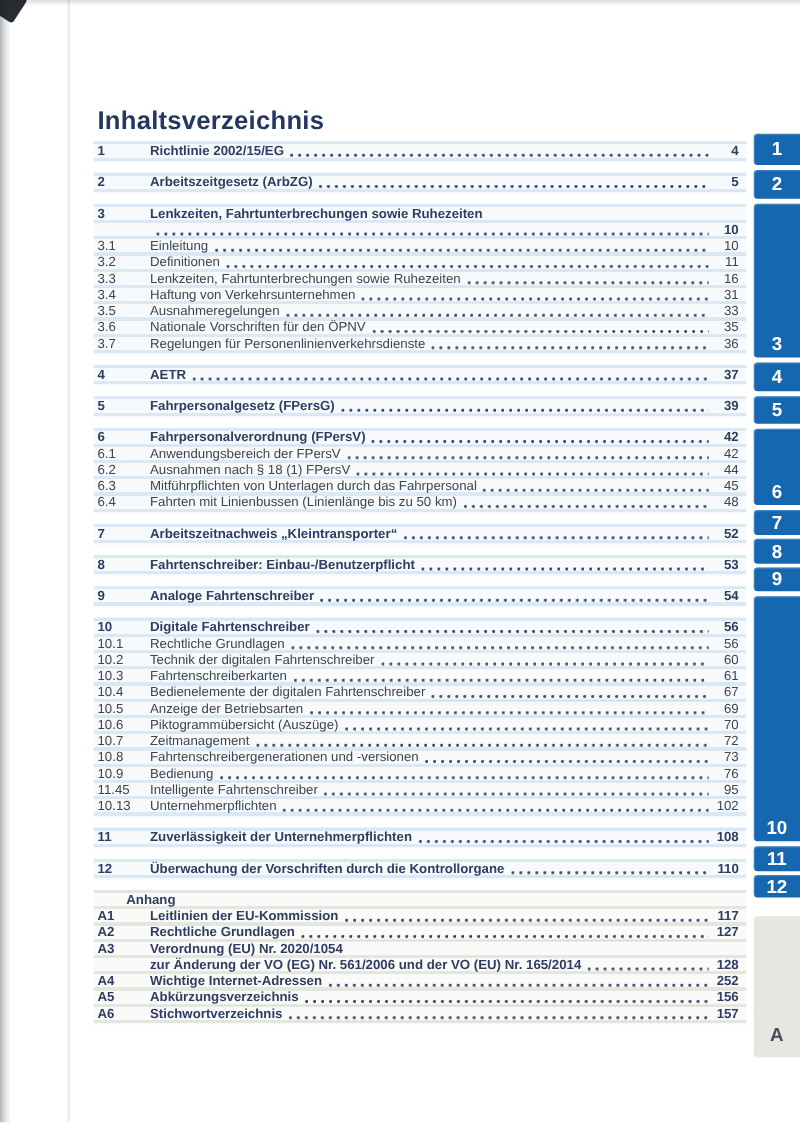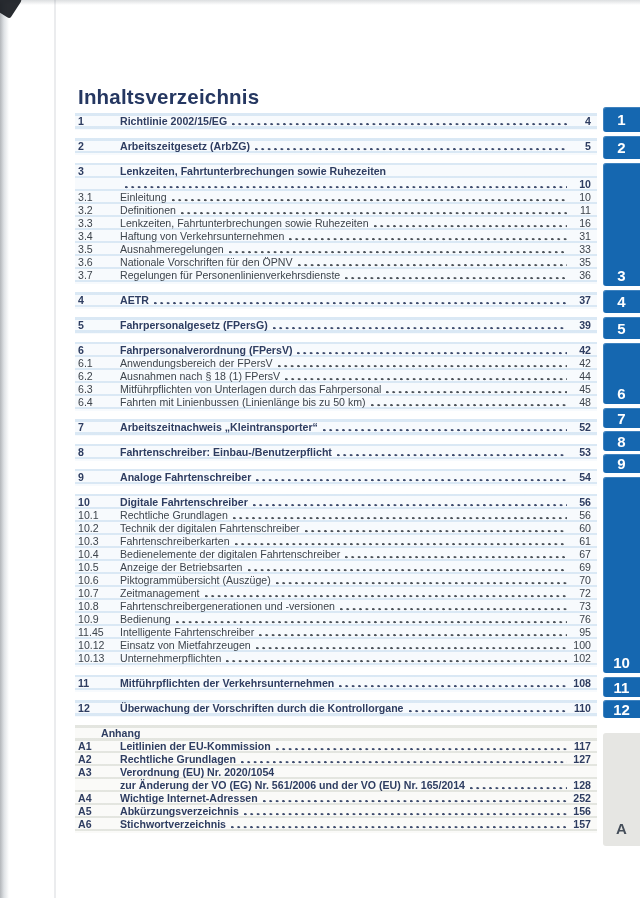--- a/index.html
+++ b/index.html
@@ -395,46 +395,36 @@
           <span class="num">11.45</span>
           <div class="body">
             <div class="lline">
               <span class="t">Intelligente Fahrtenschreiber</span>
               <span class="leader"></span>
               <span class="pg">95</span>
             </div>
           </div>
         </div>
         <div class="row sub">
-          <span class="num">10.12</span>
-          <div class="body">
-            <div class="lline">
-              <span class="t">Einsatz von Mietfahrzeugen</span>
-              <span class="leader"></span>
-              <span class="pg">100</span>
-            </div>
-          </div>
-        </div>
-        <div class="row sub">
           <span class="num">10.13</span>
           <div class="body">
             <div class="lline">
               <span class="t">Unternehmerpflichten</span>
               <span class="leader"></span>
               <span class="pg">102</span>
             </div>
           </div>
         </div>
       </section>
       <section class="group">
         <div class="row main">
           <span class="num">11</span>
           <div class="body">
             <div class="lline">
-              <span class="t">Mitführpflichten der Verkehrsunternehmen</span>
+              <span class="t">Zuverlässigkeit der Unternehmerpflichten</span>
               <span class="leader"></span>
               <span class="pg">108</span>
             </div>
           </div>
         </div>
       </section>
       <section class="group">
         <div class="row main">
           <span class="num">12</span>
           <div class="body">

